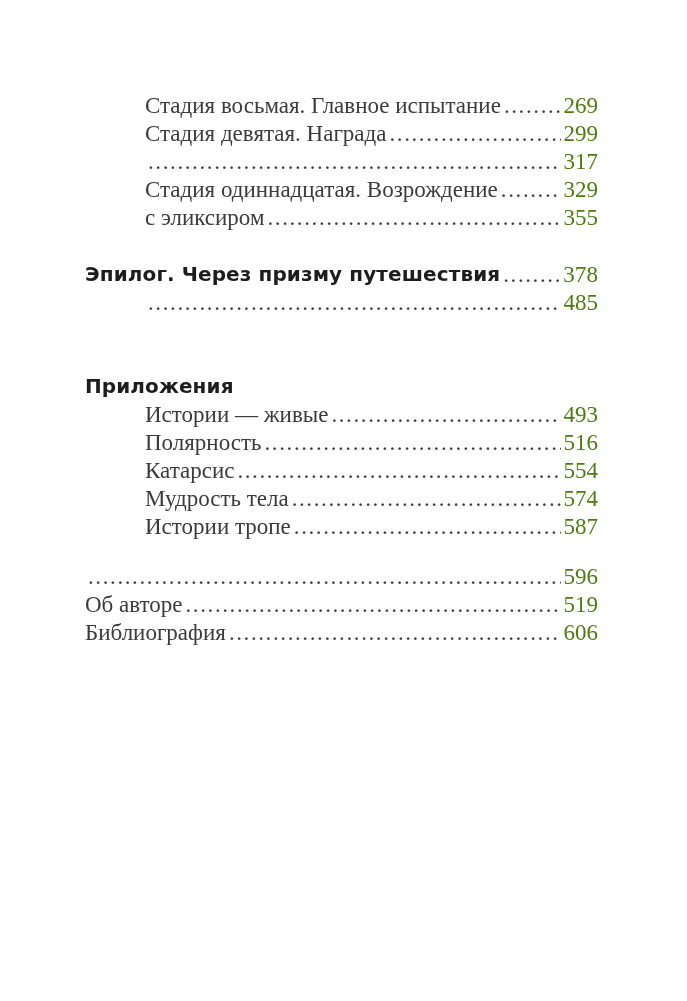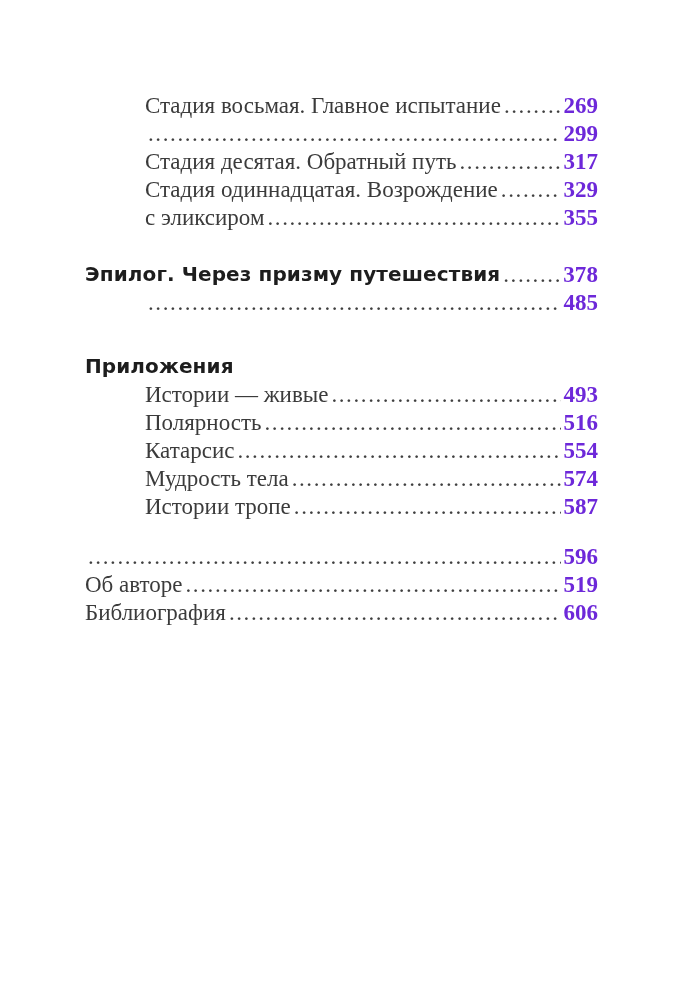--- a/index.html
+++ b/index.html
@@ -41,58 +41,58 @@
     margin-left: 3px;
     font-family: "Liberation Serif", serif;
     font-weight: normal;
     font-size: 23px;
     color: #3f3f3f;
   }
   .row .num {
     flex: 0 0 auto;
     padding-left: 3px;
     font-family: "Liberation Serif", serif;
-    font-weight: bold;
+    font-weight: normal;
     font-size: 23px;
-    color: #6d28d9;
+    color: #4d7c0f;
   }
   .indent {
     padding-left: 60px;
   }
   .bold-head {
     font-family: "DejaVu Sans", sans-serif;
     font-weight: 700;
     font-size: 20px;
     color: #1d1d1d;
     letter-spacing: 0.1px;
   }
   .bold-head .t {
     transform: translateY(-1px);
   }
   .group-epilog { margin-top: 29px; }
-  .group-appendix { margin-top: 36px; }
+  .group-appendix { margin-top: 56px; }
   .group-back { margin-top: 22px; }
 </style>
 </head>
 <body>
 
 <div class="page">
 
   <div>
     <div class="row indent">
       <span class="t">Стадия восьмая. Главное испытание</span>
       <span class="leader">............................................................................................................................................</span>
       <span class="num">269</span>
     </div>
     <div class="row indent">
+      <span class="t">Стадия девятая. Награда</span>
       <span class="leader">............................................................................................................................................</span>
       <span class="num">299</span>
     </div>
     <div class="row indent">
-      <span class="t">Стадия десятая. Обратный путь</span>
       <span class="leader">............................................................................................................................................</span>
       <span class="num">317</span>
     </div>
     <div class="row indent">
       <span class="t">Стадия одиннадцатая. Возрождение</span>
       <span class="leader">............................................................................................................................................</span>
       <span class="num">329</span>
     </div>
     <div class="row indent">
       <span class="t">с эликсиром</span>

